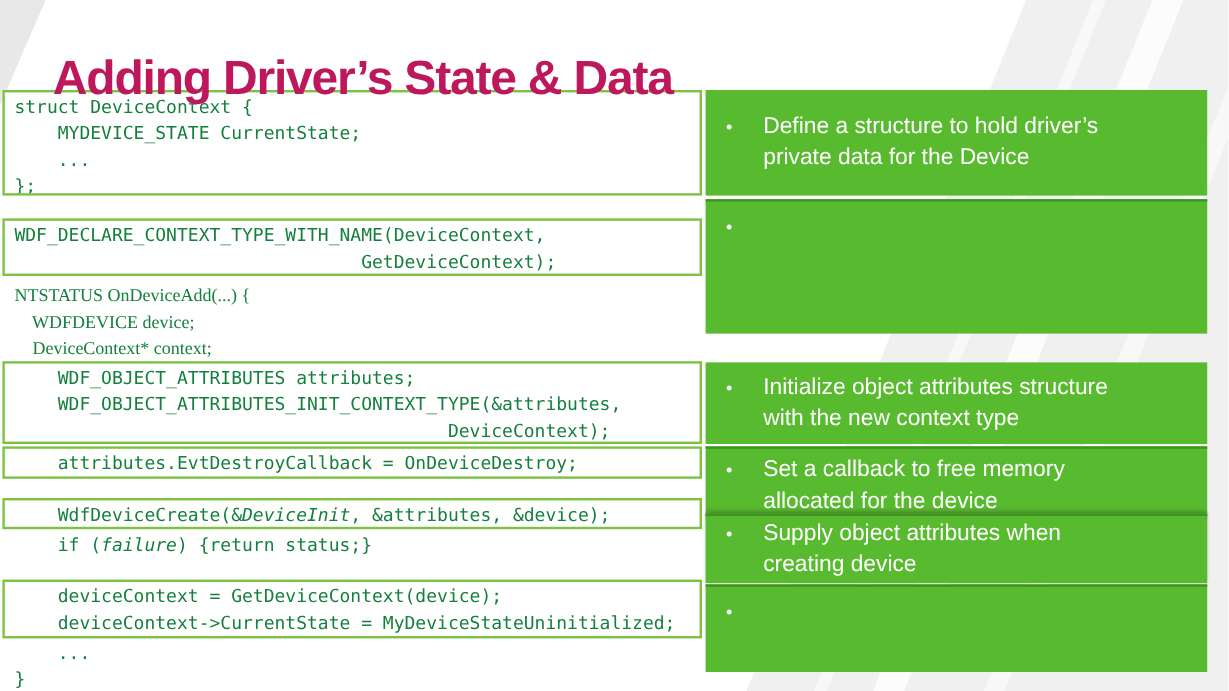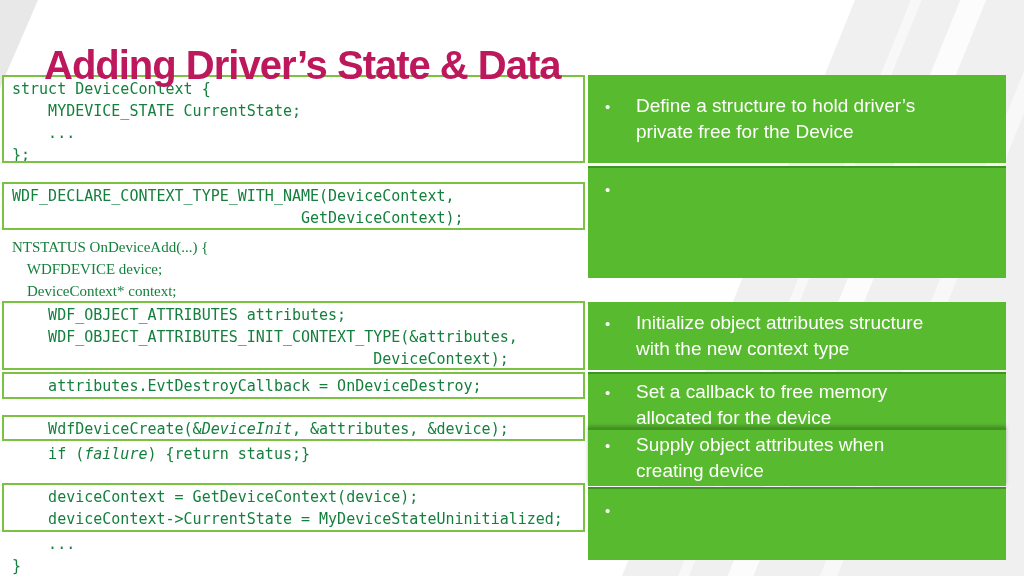--- a/index.html
+++ b/index.html
@@ -108,21 +108,21 @@
   <div class="code box5"><span>    WdfDeviceCreate(&amp;</span><span class="it">DeviceInit</span><span>, &amp;attributes, &amp;device);</span></div>
   <div class="code-free free2"><span>    if (</span><span class="it">failure</span><span>) {return status;}</span></div>
   <div class="code box6">    deviceContext = GetDeviceContext(device);
     deviceContext-&gt;CurrentState = MyDeviceStateUninitialized;</div>
   <div class="code-free free3">    ...
 }</div>
 
   <div class="callout c1">
     <span class="bullet">•</span>
     <div class="callout-text">Define a structure to hold driver’s
-private free for the Device</div>
+private data for the Device</div>
   </div>
   <div class="callout seam c2">
     <span class="bullet">•</span>
   </div>
   <div class="callout c3">
     <span class="bullet">•</span>
     <div class="callout-text">Initialize object attributes structure
 with the new context type</div>
   </div>
   <div class="callout seam c4">

